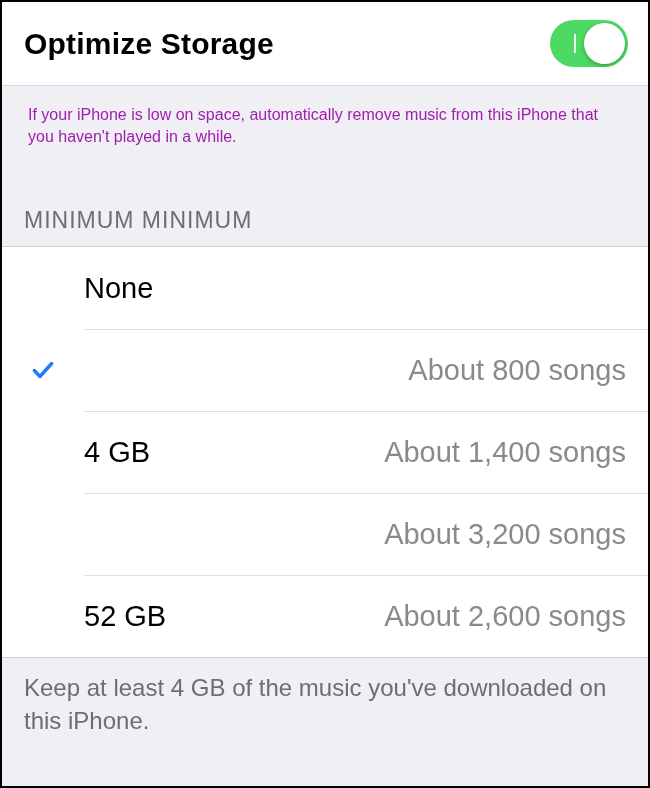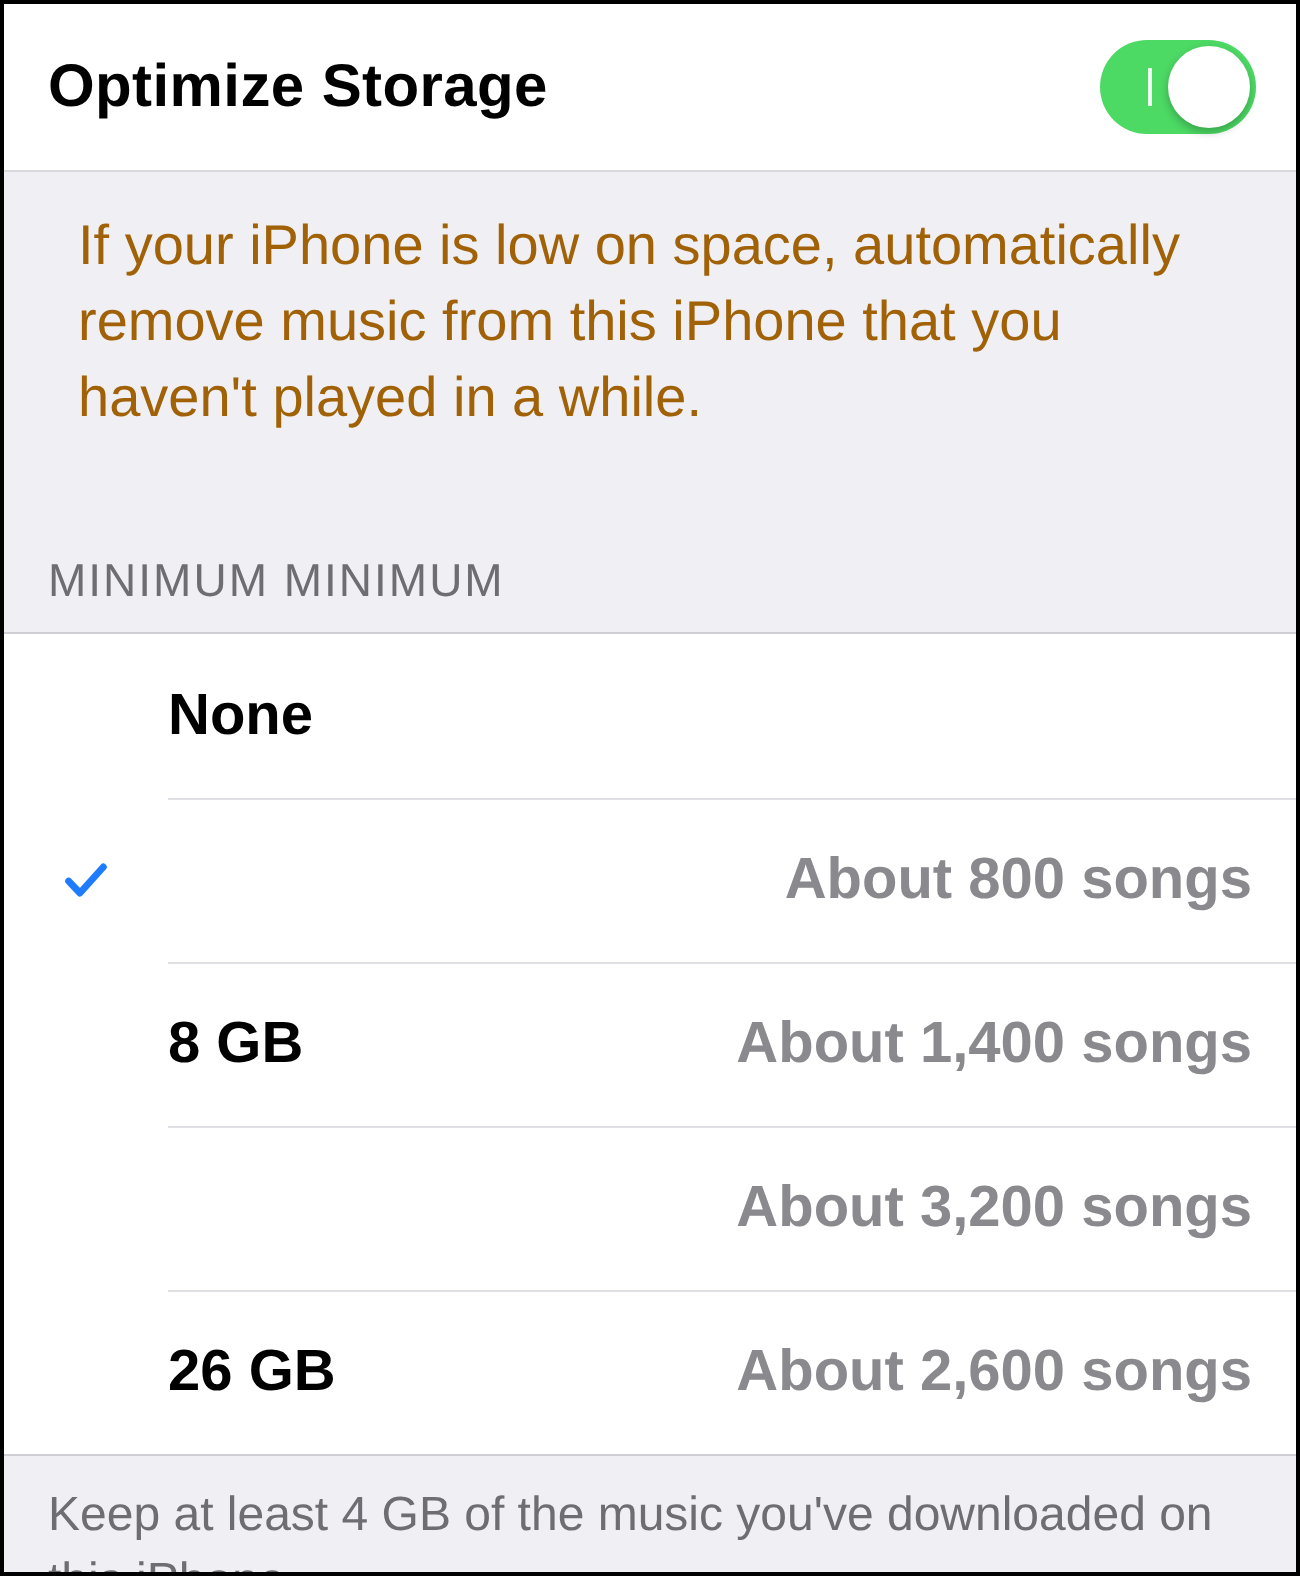--- a/index.html
+++ b/index.html
@@ -51,24 +51,24 @@
     position: absolute;
     left: 24px;
     top: 14px;
     width: 2px;
     height: 19px;
     background: #fff;
     opacity: 0.9;
   }
 
   .description {
-    padding: 18px 22px 8px 37px;
-    font-size: 28px;
+    padding: 18px 22px 8px 26px;
+    font-size: 16px;
     line-height: 1.35;
-    color: #a16207;
+    color: #a21caf;
     background: #efeff4;
   }
 
   .section-header {
     padding: 52px 22px 12px 22px;
     font-size: 23px;
     letter-spacing: 1px;
     color: #6d6d72;
     background: #efeff4;
   }
@@ -77,21 +77,20 @@
     background: #fff;
     border-top: 1px solid #cfcfd3;
     border-bottom: 1px solid #cfcfd3;
   }
   .row {
     display: flex;
     align-items: center;
     min-height: 82px;
     padding-right: 22px;
     position: relative;
-    font-weight: bold;
   }
   .row + .row::before {
     content: "";
     position: absolute;
     left: 82px;
     right: 0;
     top: 0;
     height: 1px;
     background: #e0e0e4;
   }
@@ -152,33 +151,33 @@
       <svg width="26" height="26" viewBox="0 0 24 24" fill="none" stroke="#1f7cff" stroke-width="3.2" stroke-linecap="round" stroke-linejoin="round">
           <polyline points="4 12.5 9.2 18 20 6"></polyline>
         </svg>
     </span>
     <span class="spacer"></span>
     <span class="detail">About 800 songs</span>
   </div>
 
   <div class="row">
     <span class="check-col"></span>
-    <span class="label">8 GB</span>
+    <span class="label">4 GB</span>
     <span class="spacer"></span>
     <span class="detail">About 1,400 songs</span>
   </div>
 
   <div class="row">
     <span class="check-col"></span>
     <span class="spacer"></span>
     <span class="detail">About 3,200 songs</span>
   </div>
 
   <div class="row">
     <span class="check-col"></span>
-    <span class="label">26 GB</span>
+    <span class="label">52 GB</span>
     <span class="spacer"></span>
     <span class="detail">About 2,600 songs</span>
   </div>
 
 </div>
 
 <div class="footer-note">Keep at least 4 GB of the music you've downloaded on this iPhone.</div>
 
 </body></html>

